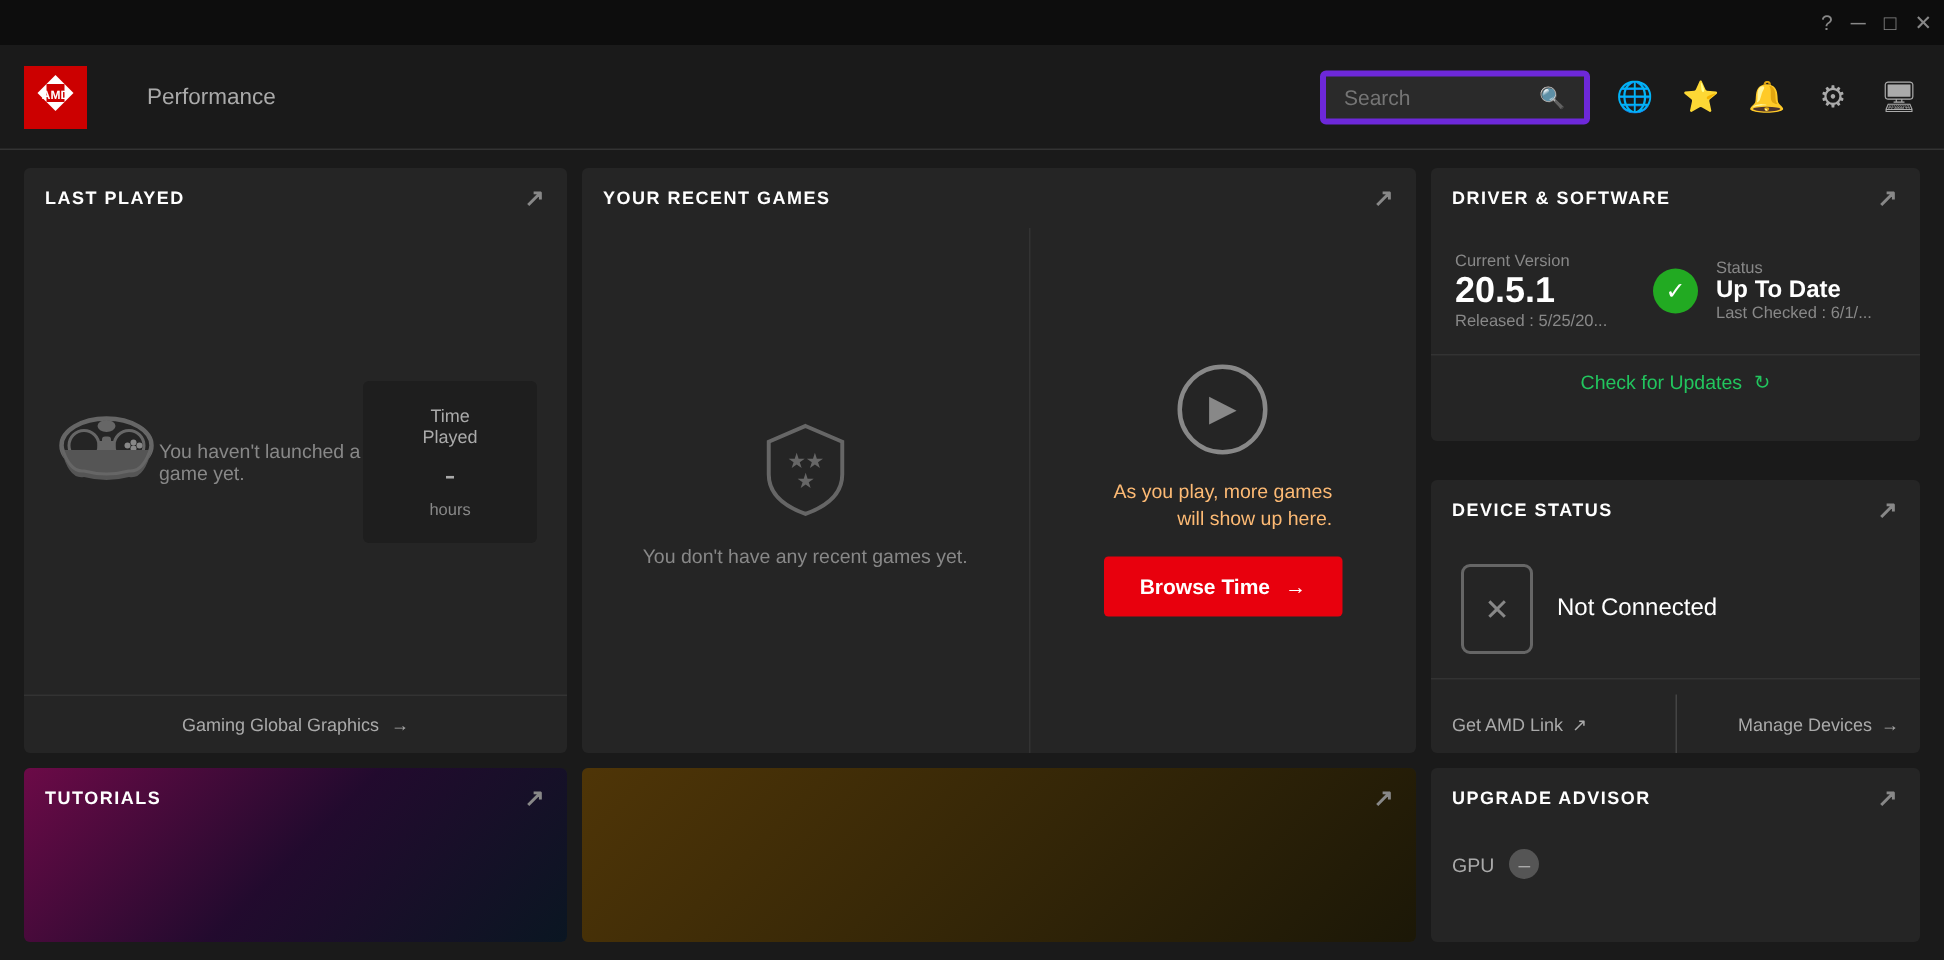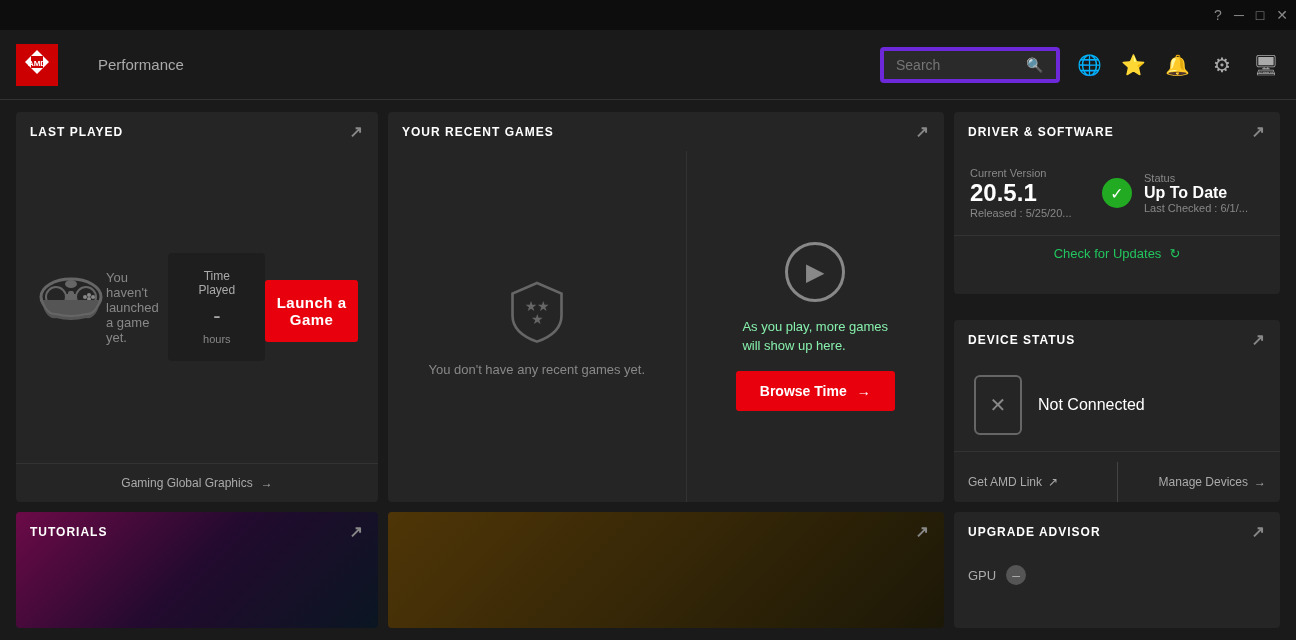--- a/index.html
+++ b/index.html
@@ -248,23 +248,23 @@
       height: 60px;
       border: 3px solid #888;
       border-radius: 50%;
       display: flex;
       align-items: center;
       justify-content: center;
       color: #888;
       font-size: 24px;
     }
     .play-text {
-      color: #86efac;
+      color: #fdba74;
       font-size: 13px;
-      text-align: left;
+      text-align: right;
       max-width: 160px;
       line-height: 1.4;
     }
     .browse-btn {
       background: #e8000d;
       color: #fff;
       border: none;
       border-radius: 3px;
       padding: 12px 24px;
       font-size: 14px;
@@ -552,21 +552,20 @@
           <path d="M 5 30 Q 10 50 20 48 Q 35 52 50 48 Q 60 50 65 30" fill="#555" stroke="none"></path>
           <path d="M 5 27 Q 10 45 20 44 Q 35 48 50 44 Q 60 45 65 27" fill="none" stroke="#666" stroke-width="2"></path>
         </svg>
       </div>
       <p class="no-game-text">You haven't launched a game yet.</p>
       <div class="time-played-box">
         <div class="time-played-label">Time Played</div>
         <div class="time-played-value">-</div>
         <div class="time-played-unit">hours</div>
       </div>
-      <button class="launch-btn" style="width:90%;">Launch a Game</button>
     </div>
     <div class="adjust-graphics-link">
       <span>Gaming Global Graphics</span>
       <span>→</span>
     </div>
   </div>
 
   <div class="card col2-top recent-games-card" style="display:flex; flex-direction:column;">
     <div class="card-header">
       <span>YOUR RECENT GAMES</span>

